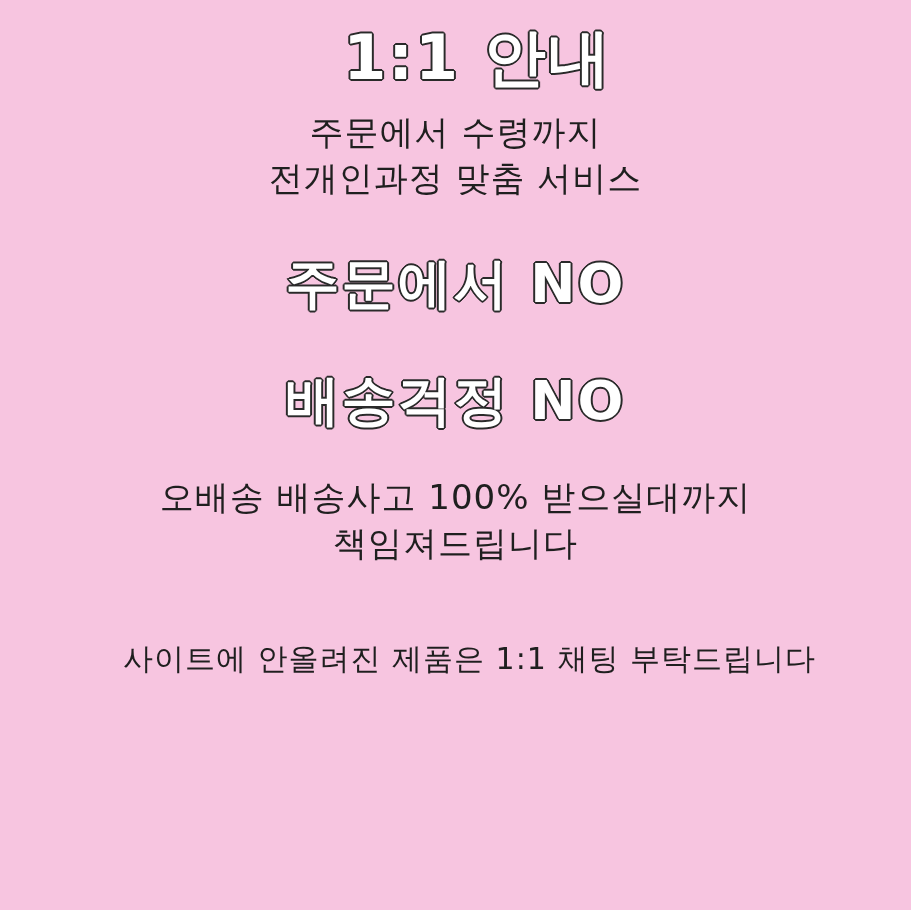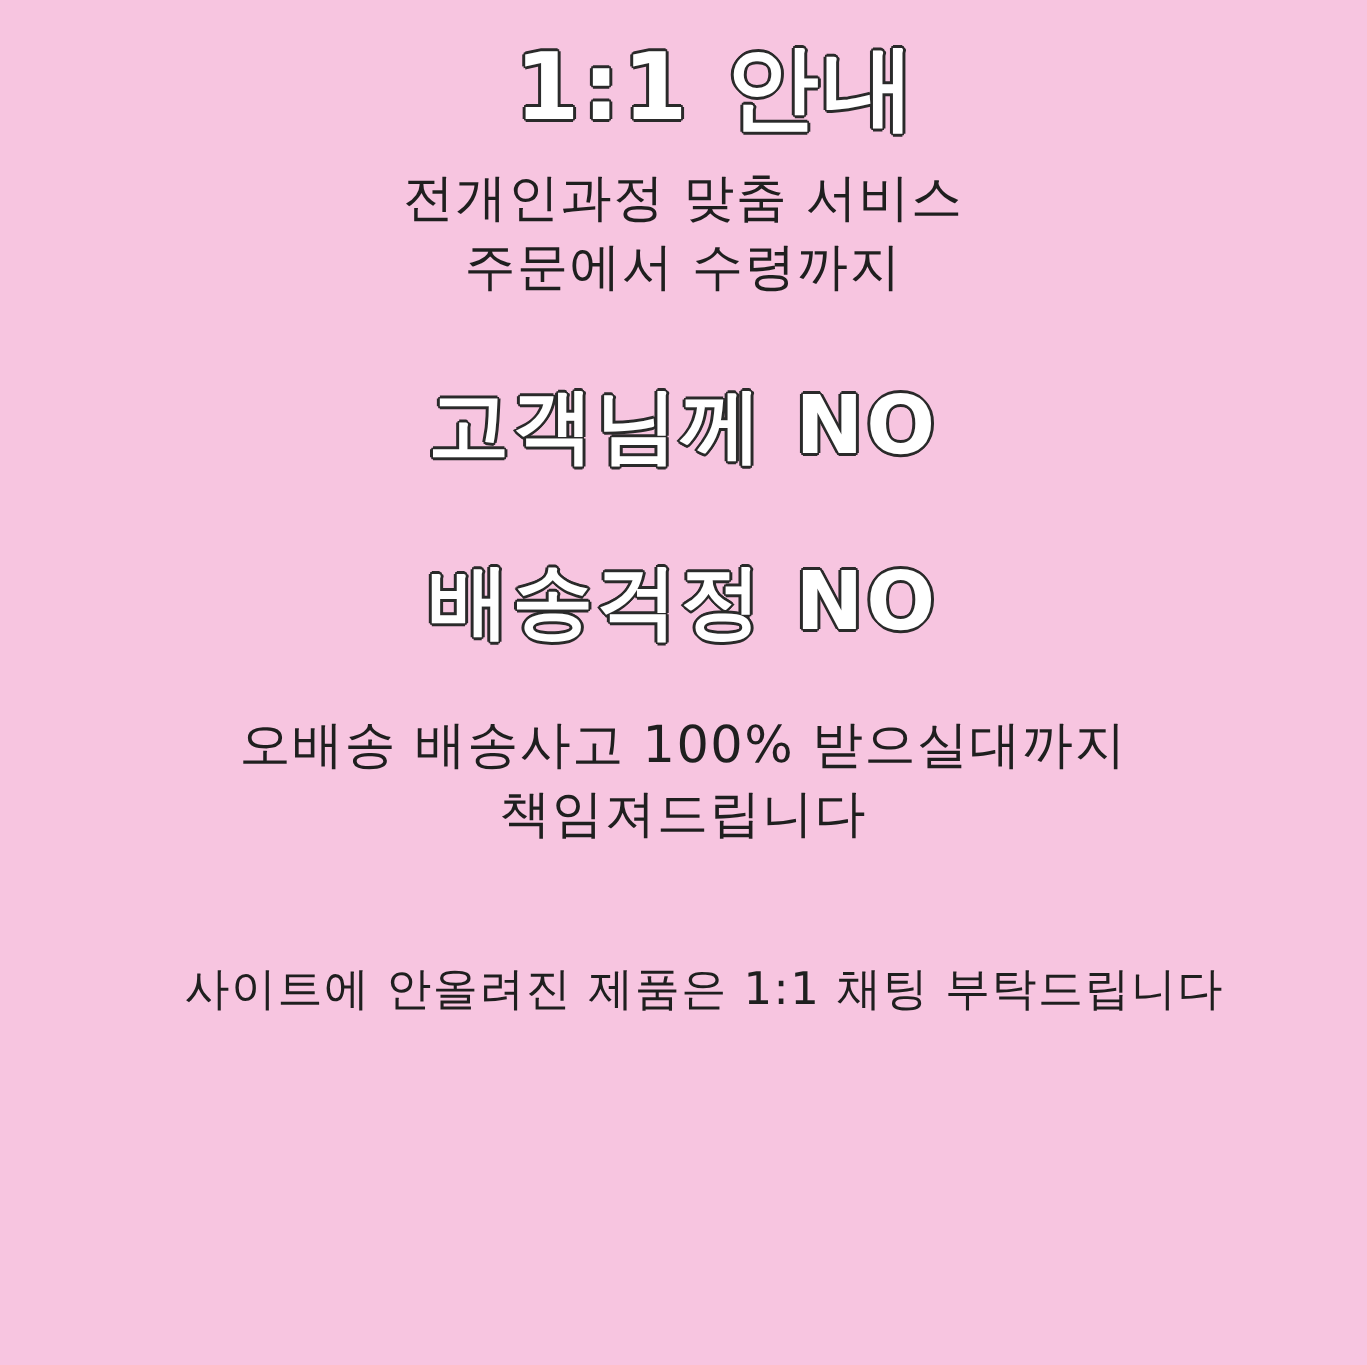--- a/index.html
+++ b/index.html
@@ -72,25 +72,25 @@
   .line { display: block; }
 </style>
 </head>
 <body>
 
 <div class="poster">
 
   <div class="heading heading-main">1:1 안내</div>
 
   <div class="body-text block-1">
+    <span class="line">주문에서 수령까지</span>
     <span class="line">전개인과정 맞춤 서비스</span>
-    <span class="line">주문에서 수령까지</span>
   </div>
 
-  <div class="heading heading-sub block-2">고객님께 NO</div>
+  <div class="heading heading-sub block-2">주문에서 NO</div>
 
 
   <div class="heading heading-sub block-4">배송걱정 NO</div>
 
   <div class="body-text block-5">
     <span class="line">오배송 배송사고 100% 받으실대까지</span>
     <span class="line">책임져드립니다</span>
   </div>
 
   <div class="footer-text block-6">사이트에 안올려진 제품은  1:1 채팅 부탁드립니다</div>

